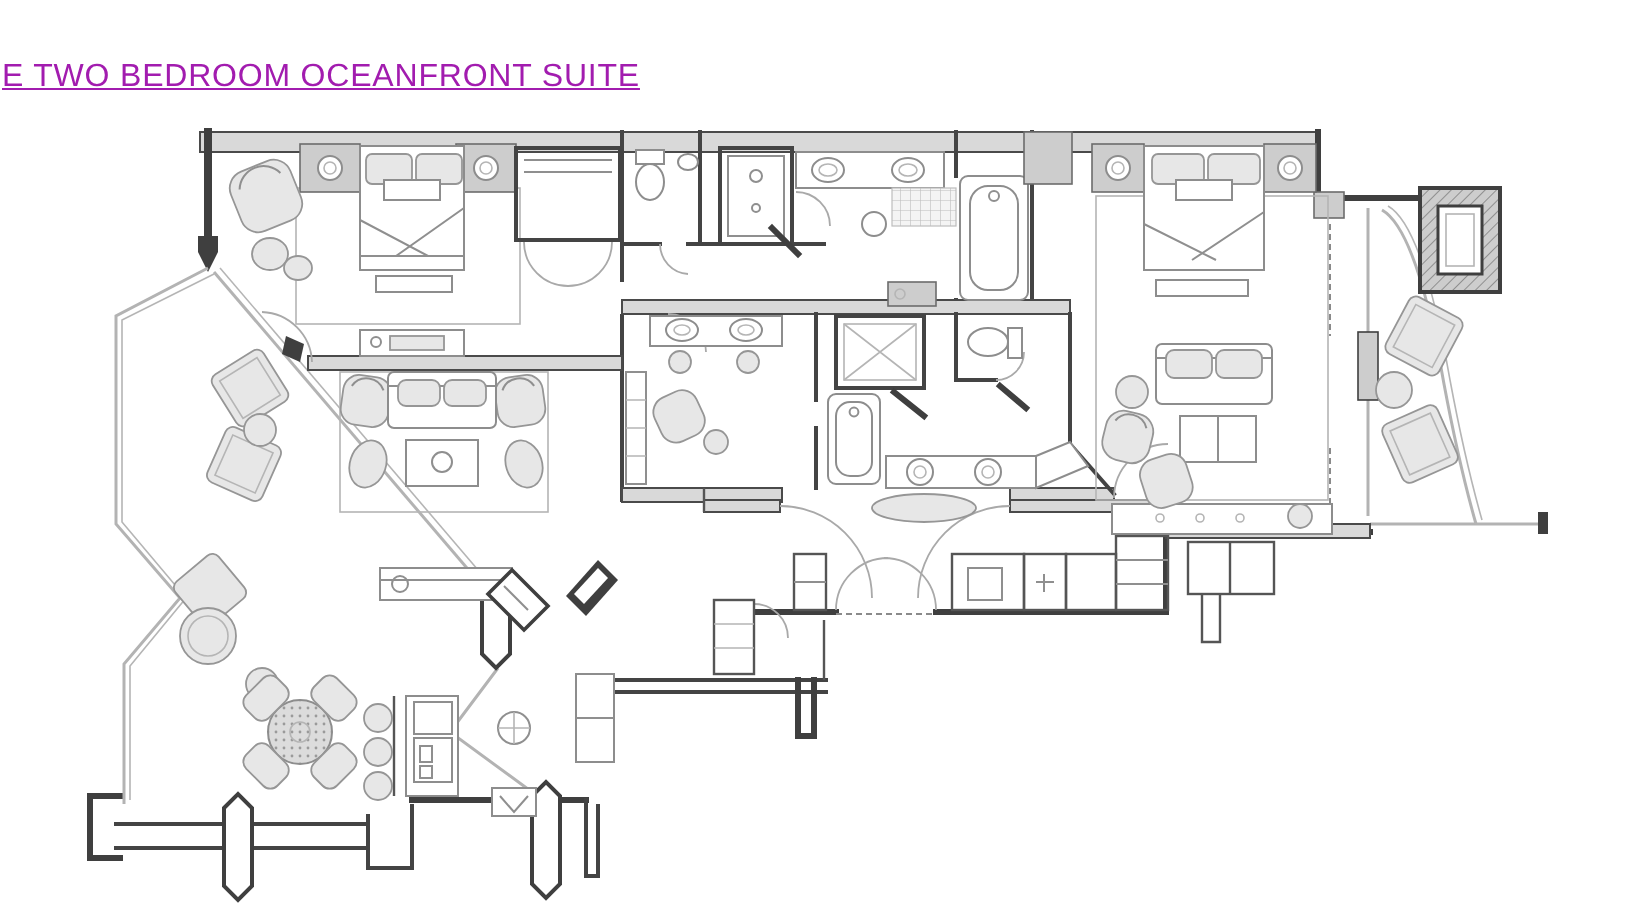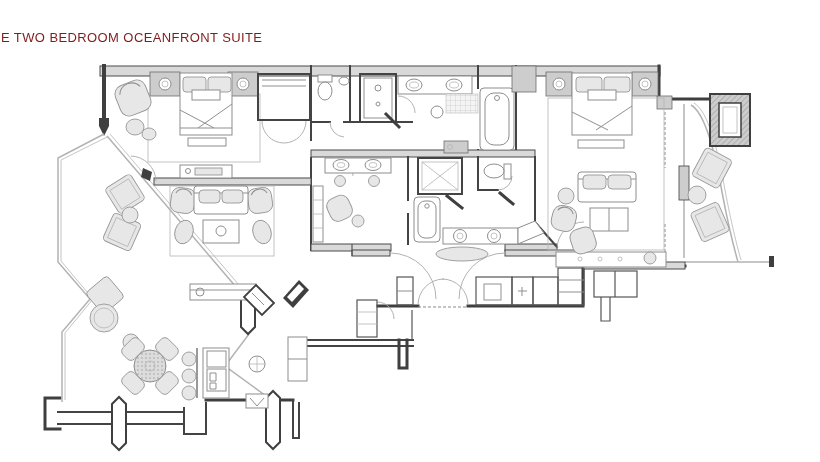--- a/index.html
+++ b/index.html
@@ -1,19 +1,19 @@
 <!DOCTYPE html>
 <html><head>
 <meta charset="utf-8">
 <style>
   html,body{margin:0;padding:0;background:#ffffff;}
   .page{position:relative;width:820px;height:462px;background:#ffffff;overflow:hidden;
         font-family:"Liberation Sans",sans-serif;}
-  .plan-title{position:absolute;left:1px;top:30px;font-size:13px;letter-spacing:.4px;
-        color:#7f1d1d;white-space:nowrap;font-weight:400;}
+  .plan-title{position:absolute;left:1px;top:30px;font-size:16px;letter-spacing:.4px;
+        color:#a21caf;white-space:nowrap;font-weight:400;text-decoration:underline;}
   svg{position:absolute;left:0;top:0;}
   
   .w4{stroke:#3f3f3f;stroke-width:4;fill:none;stroke-linecap:square;}
   .w3{stroke:#3f3f3f;stroke-width:3;fill:none;stroke-linecap:square;}
   .w2{stroke:#444;stroke-width:2;fill:none;stroke-linecap:square;}
   .w1{stroke:#555;stroke-width:1.2;fill:none;}
   .thin{stroke:#8f8f8f;stroke-width:1;fill:none;}
   .xthin{stroke:#b5b5b5;stroke-width:.8;fill:none;}
   .rail{stroke:#b3b3b3;stroke-width:1.5;fill:none;}
   .arc{stroke:#a9a9a9;stroke-width:.9;fill:none;}

